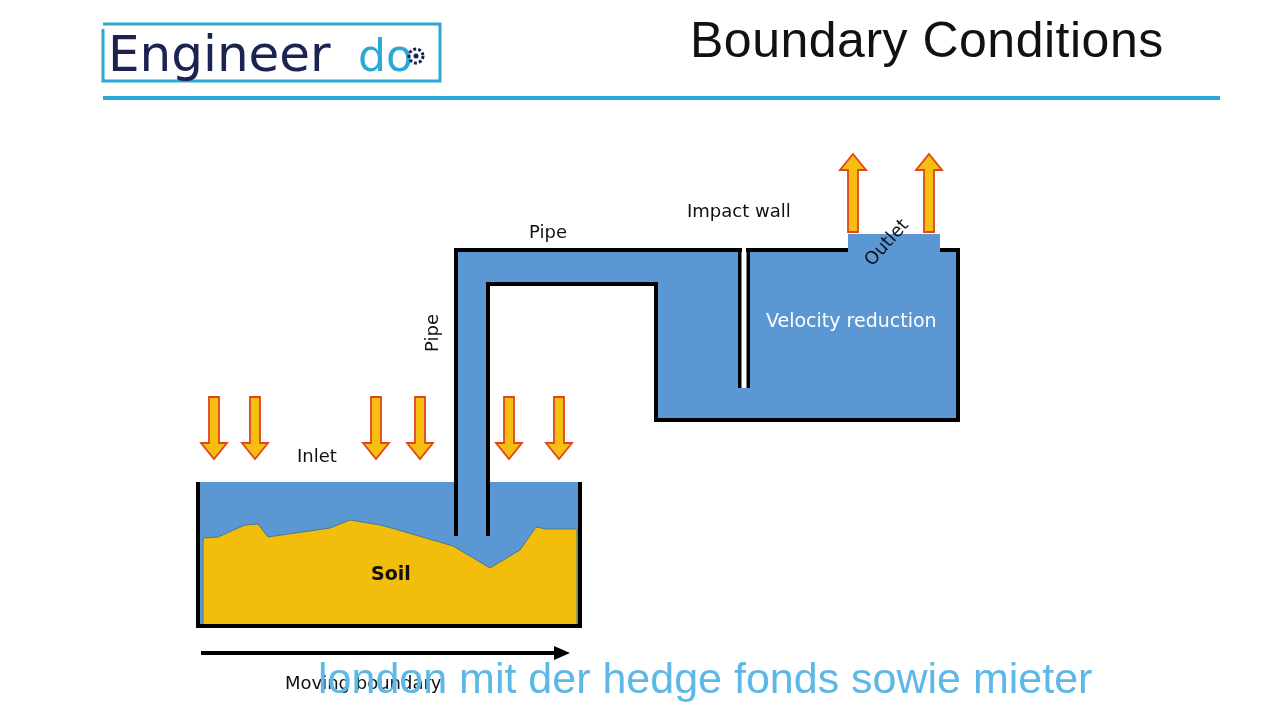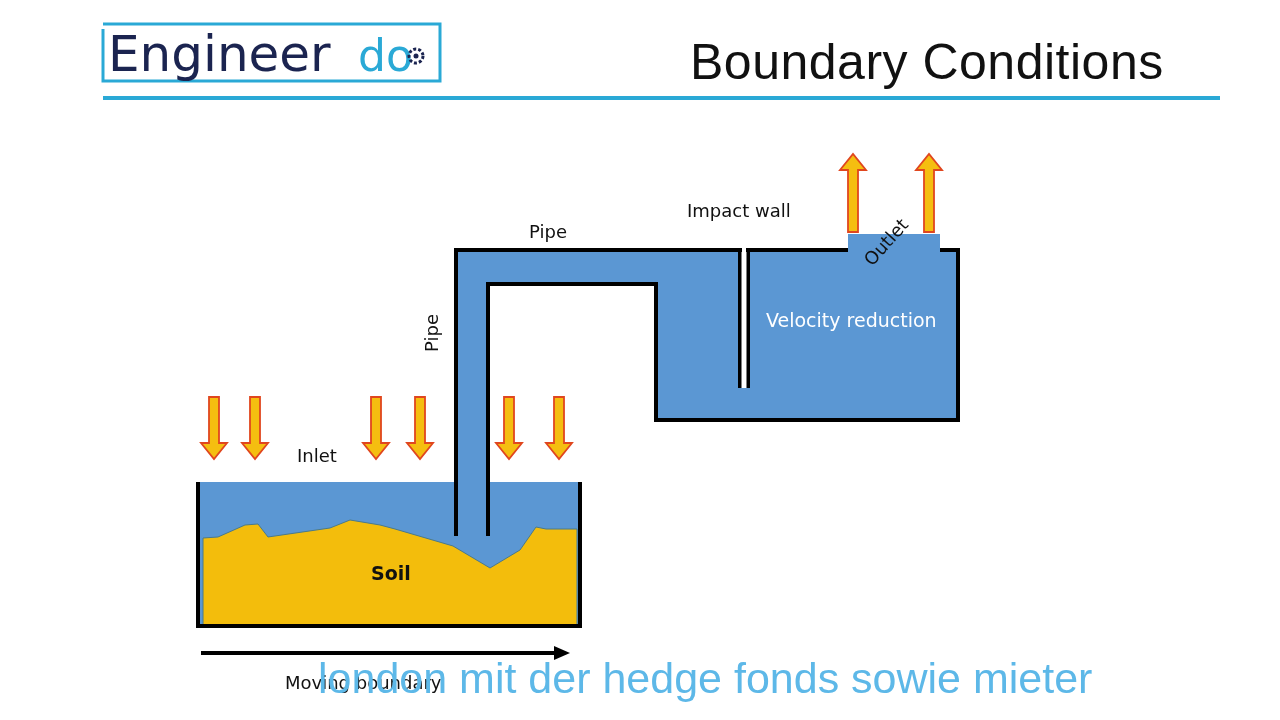--- a/index.html
+++ b/index.html
@@ -5,21 +5,21 @@
   html, body { margin: 0; padding: 0; }
   body {
     width: 1280px; height: 720px; position: relative; overflow: hidden;
     background: #ffffff;
     font-family: "DejaVu Sans", sans-serif;
   }
   .logo {
     position: absolute; left: 100px; top: 21px; width: 343px; height: 63px;
   }
   .slide-title {
-    position: absolute; left: 690px; top: 33px;
+    position: absolute; left: 690px; top: 11px;
     font-family: "Liberation Sans", sans-serif;
     font-size: 50px; color: #111; letter-spacing: 0.5px; font-weight: 400;
   }
   .title-rule {
     position: absolute; left: 103px; top: 96px; width: 1117px; height: 4px;
     background: #2aa9d6;
   }
   svg.diagram { position: absolute; left: 0; top: 0; }
   .lbl { font-family: "DejaVu Sans", sans-serif; font-size: 18px; fill: #111; }
   .lbl-white { font-family: "DejaVu Sans", sans-serif; font-size: 19px; fill: #ffffff; }

